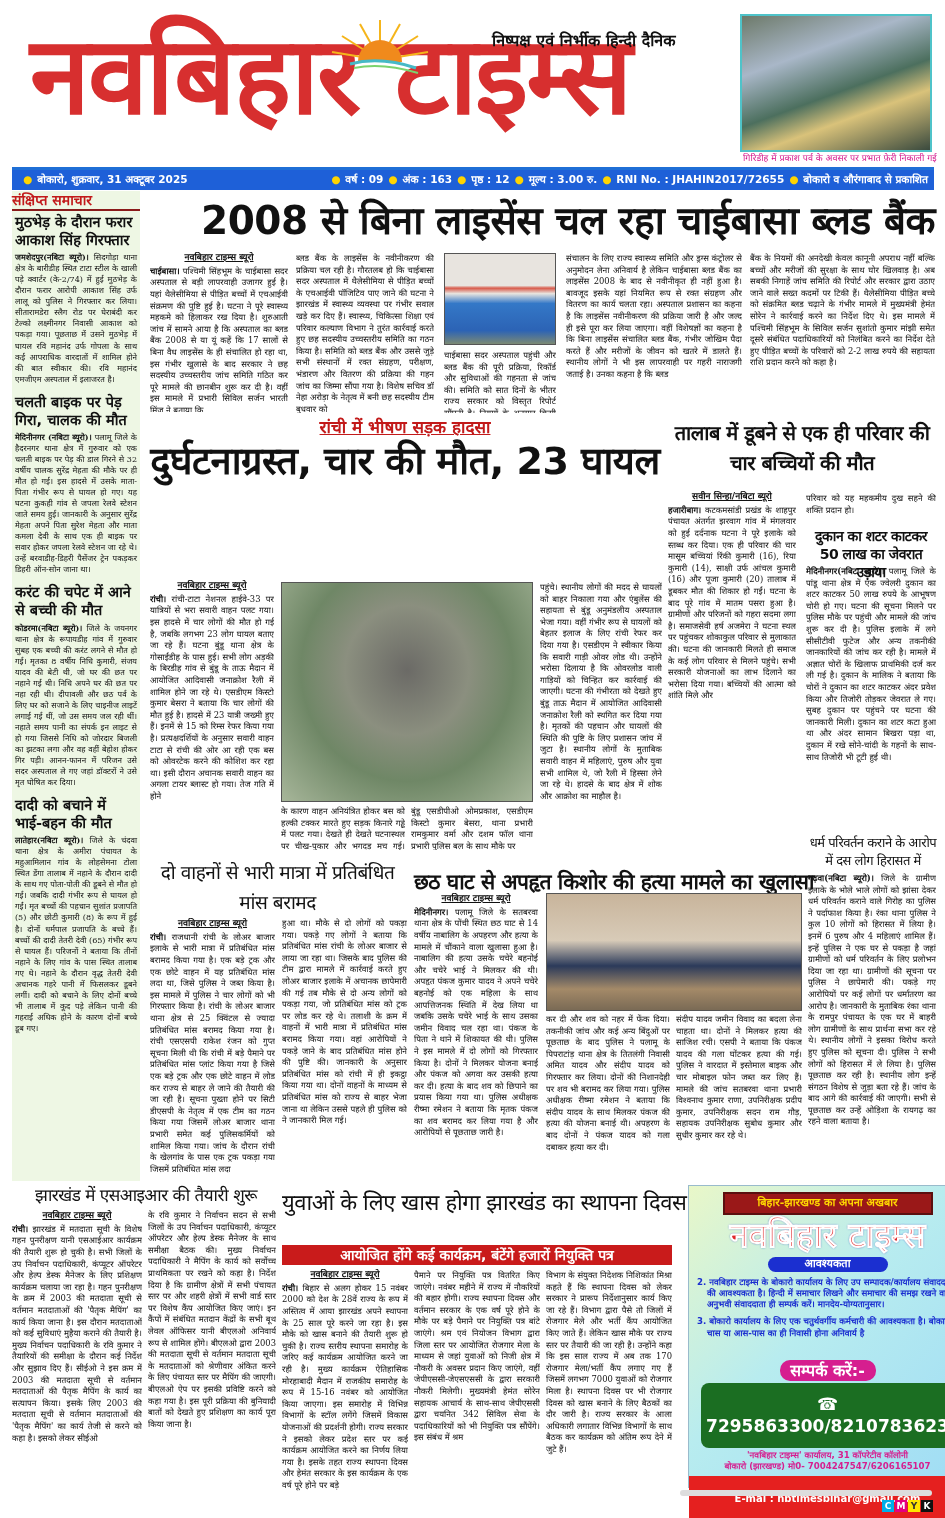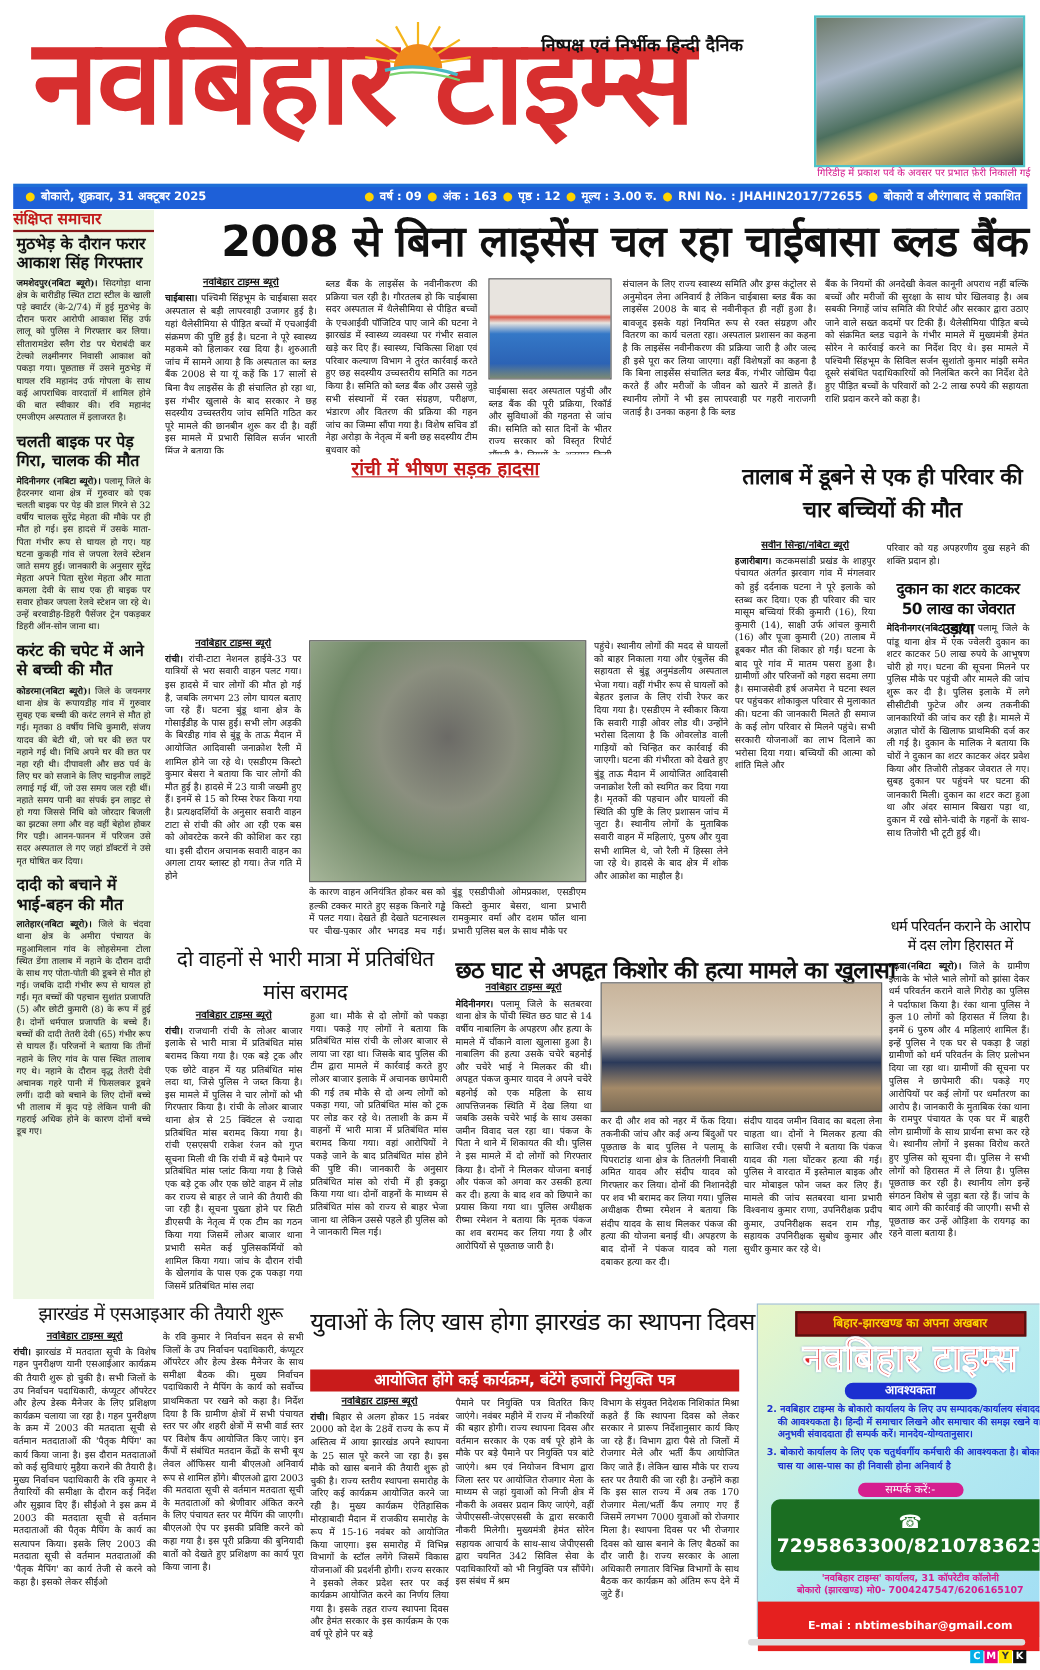--- a/index.html
+++ b/index.html
@@ -23,21 +23,21 @@
 .byline{font-weight:bold;font-size:9px;text-decoration:underline;text-align:center;margin-bottom:2px}
 .col{text-align:justify;font-size:8.4px;line-height:1.38}
 .photo{background:linear-gradient(135deg,#7b8a8a 0%,#c9d1d4 35%,#4f6b5c 60%,#9aa89a 80%,#5b6a5b 100%);border:1px solid #555}
 .kicker{font-family:"DejaVu Sans",sans-serif;font-weight:bold;color:#c21a1a;text-decoration:underline;font-size:17px;text-align:center}
 .big-h{font-family:"DejaVu Sans",sans-serif;font-weight:bold;text-align:center;line-height:1.15;letter-spacing:-0.5px}
 .ad{left:688px;top:1185px;width:279px;height:303px;background:linear-gradient(135deg,#e9f7c8 0%,#b8ecef 45%,#9fdcf5 100%);border:1px solid #9bc}
 .ad-top{margin:6px auto 0;width:210px;background:#9a1818;color:#ffd800;font-weight:bold;font-size:11px;text-align:center;padding:2px 0;border:2px solid #5b0f0f;font-family:"DejaVu Sans",sans-serif}
 .ad-title{font-family:"DejaVu Sans",sans-serif;font-weight:bold;color:#e0262a;font-size:34px;text-align:center;line-height:1.2;-webkit-text-stroke:1px #fff;text-shadow:0 0 2px #1a4ab8}
 .ad-pill{margin:2px auto;width:120px;background:#1b2fd0;color:#fff;border-radius:10px;text-align:center;font-weight:bold;font-size:11px;font-family:"DejaVu Sans",sans-serif}
 .ad-item{font-family:"DejaVu Sans",sans-serif;color:#1b2fd0;font-weight:bold;font-size:8.6px;padding:3px 8px 3px 18px;text-indent:-10px;line-height:1.3}
-.ad-contact{margin:6px auto 2px;width:96px;background:#d61e8f;color:#fff;border-radius:10px;text-align:center;font-weight:normal;font-size:10px;font-family:"DejaVu Sans",sans-serif}
+.ad-contact{margin:18px auto 2px;width:96px;background:#d61e8f;color:#fff;border-radius:10px;text-align:center;font-weight:bold;font-size:16px;font-family:"DejaVu Sans",sans-serif}
 .ad-phone{margin:2px 12px;background:#1b6e22;color:#fff;font-weight:bold;font-size:17px;text-align:center;border-radius:8px;font-family:"DejaVu Sans",sans-serif;padding:10px 0}
 .ad-addr{color:#d61e8f;font-weight:bold;font-size:8.6px;text-align:center;line-height:1.35;font-family:"DejaVu Sans",sans-serif}
 .ad-mail{background:#e5201f;color:#fff;font-weight:bold;font-size:10px;text-align:center;padding:16px 0;margin-top:3px;font-family:"DejaVu Sans",sans-serif}
 .redbar{background:#c91b1b;color:#fff;font-family:"DejaVu Sans",sans-serif;font-weight:bold;font-size:14px;text-align:center;line-height:20px}
 .cmyk{display:flex;gap:1px}
 .cmyk span{width:12px;height:12px;font-size:9px;color:#fff;text-align:center;line-height:12px;font-family:"DejaVu Sans",sans-serif;font-weight:bold}
 </style>
 </head>
 <body>
 
@@ -106,36 +106,37 @@
 </div>
 <div class="abs col" style="left:296px;top:253px;width:138px;height:160px;overflow:hidden">ब्लड बैंक के लाइसेंस के नवीनीकरण की प्रक्रिया चल रही है। गौरतलब हो कि चाईबासा सदर अस्पताल में थैलेसीमिया से पीड़ित बच्चों के एचआईवी पॉजिटिव पाए जाने की घटना ने झारखंड में स्वास्थ्य व्यवस्था पर गंभीर सवाल खड़े कर दिए हैं। स्वास्थ्य, चिकित्सा शिक्षा एवं परिवार कल्याण विभाग ने तुरंत कार्रवाई करते हुए छह सदस्यीय उच्चस्तरीय समिति का गठन किया है। समिति को ब्लड बैंक और उससे जुड़े सभी संस्थानों में रक्त संग्रहण, परीक्षण, भंडारण और वितरण की प्रक्रिया की गहन जांच का जिम्मा सौंपा गया है। विशेष सचिव डॉ नेहा अरोड़ा के नेतृत्व में बनी छह सदस्यीय टीम बुधवार को</div>
 <div class="abs photo" style="left:444px;top:253px;width:112px;height:92px;background:linear-gradient(180deg,#e8e4df 0%,#e8e4df 35%,#d85a4a 38%,#e8e4df 44%,#3478c7 55%,#2c63b5 85%,#7c8a74 100%)"></div>
 <div class="abs col" style="left:444px;top:350px;width:112px;height:63px;overflow:hidden">चाईबासा सदर अस्पताल पहुंची और ब्लड बैंक की पूरी प्रक्रिया, रिकॉर्ड और सुविधाओं की गहनता से जांच की। समिति को सात दिनों के भीतर राज्य सरकार को विस्तृत रिपोर्ट सौंपनी है। नियमों के अनुसार किसी भी ब्लड बैंक को</div>
 <div class="abs photo" style="left:540px;top:253px;width:0px;height:0px;border:none"></div>
 <div class="abs col" style="left:566px;top:253px;width:176px;height:160px;overflow:hidden">संचालन के लिए राज्य स्वास्थ्य समिति और ड्रग्स कंट्रोलर से अनुमोदन लेना अनिवार्य है लेकिन चाईबासा ब्लड बैंक का लाइसेंस 2008 के बाद से नवीनीकृत ही नहीं हुआ है। बावजूद इसके यहां नियमित रूप से रक्त संग्रहण और वितरण का कार्य चलता रहा। अस्पताल प्रशासन का कहना है कि लाइसेंस नवीनीकरण की प्रक्रिया जारी है और जल्द ही इसे पूरा कर लिया जाएगा। वहीं विशेषज्ञों का कहना है कि बिना लाइसेंस संचालित ब्लड बैंक, गंभीर जोखिम पैदा करते हैं और मरीजों के जीवन को खतरे में डालते हैं। स्थानीय लोगों ने भी इस लापरवाही पर गहरी नाराजगी जताई है। उनका कहना है कि ब्लड</div>
 <div class="abs col" style="left:750px;top:253px;width:185px;height:160px;overflow:hidden">बैंक के नियमों की अनदेखी केवल कानूनी अपराध नहीं बल्कि बच्चों और मरीजों की सुरक्षा के साथ घोर खिलवाड़ है। अब सबकी निगाहें जांच समिति की रिपोर्ट और सरकार द्वारा उठाए जाने वाले सख्त कदमों पर टिकी हैं। थैलेसीमिया पीड़ित बच्चे को संक्रमित ब्लड चढ़ाने के गंभीर मामले में मुख्यमंत्री हेमंत सोरेन ने कार्रवाई करने का निर्देश दिए थे। इस मामले में पश्चिमी सिंहभूम के सिविल सर्जन सुशांतो कुमार मांझी समेत दूसरे संबंधित पदाधिकारियों को निलंबित करने का निर्देश देते हुए पीड़ित बच्चों के परिवारों को 2-2 लाख रुपये की सहायता राशि प्रदान करने को कहा है।</div>
 
 <div class="abs kicker" style="left:150px;top:416px;width:510px">रांची में भीषण सड़क हादसा</div>
 <div class="abs big-h" style="left:150px;top:436px;width:510px;font-size:38px;line-height:50px">
+  <div>दुर्घटनाग्रस्त, चार की मौत, 23 घायल</div>
 </div>
 <div class="abs" style="left:150px;top:580px;width:124px;height:268px;overflow:hidden">
   <div class="byline">नवबिहार टाइम्स ब्यूरो</div>
   <div class="col"><span class="dline">रांची।</span> <span>रांची-टाटा नेशनल हाईवे-33 पर यात्रियों से भरा सवारी वाहन पलट गया। इस हादसे में चार लोगों की मौत हो गई है, जबकि लगभग 23 लोग घायल बताए जा रहे हैं। घटना बुंडू थाना क्षेत्र के गोसाईंडीह के पास हुई। सभी लोग अड़की के बिरडीह गांव से बुंडू के ताऊ मैदान में आयोजित आदिवासी जनाक्रोश रैली में शामिल होने जा रहे थे। एसडीएम किस्टो कुमार बेसरा ने बताया कि चार लोगों की मौत हुई है। हादसे में 23 यात्री जख्मी हुए हैं। इनमें से 15 को रिम्स रेफर किया गया है। प्रत्यक्षदर्शियों के अनुसार सवारी वाहन टाटा से रांची की ओर आ रही एक बस को ओवरटेक करने की कोशिश कर रहा था। इसी दौरान अचानक सवारी वाहन का अगला टायर ब्लास्ट हो गया। तेज गति में होने</span></div>
 </div>
 <div class="abs photo" style="left:281px;top:582px;width:252px;height:220px;background:radial-gradient(ellipse at 50% 40%,#6b6a66 0%,#8b8f7f 35%,#6f8766 60%,#a7b69a 100%)"></div>
 <div class="abs col" style="left:281px;top:806px;width:124px;height:44px;overflow:hidden">के कारण वाहन अनियंत्रित होकर बस को हल्की टक्कर मारते हुए सड़क किनारे गड्ढे में पलट गया। देखते ही देखते घटनास्थल पर चीख-पुकार और भगदड़ मच गई। सूचना मिलने के बाद</div>
 <div class="abs col" style="left:411px;top:806px;width:122px;height:44px;overflow:hidden">बुंडू एसडीपीओ ओमप्रकाश, एसडीएम किस्टो कुमार बेसरा, थाना प्रभारी रामकुमार वर्मा और दशम फॉल थाना प्रभारी पुलिस बल के साथ मौके पर</div>
 <div class="abs col" style="left:540px;top:582px;width:122px;height:268px;overflow:hidden">पहुंचे। स्थानीय लोगों की मदद से घायलों को बाहर निकाला गया और एंबुलेंस की सहायता से बुंडू अनुमंडलीय अस्पताल भेजा गया। वहीं गंभीर रूप से घायलों को बेहतर इलाज के लिए रांची रेफर कर दिया गया है। एसडीएम ने स्वीकार किया कि सवारी गाड़ी ओवर लोड थी। उन्होंने भरोसा दिलाया है कि ओवरलोड वाली गाड़ियों को चिन्हित कर कार्रवाई की जाएगी। घटना की गंभीरता को देखते हुए बुंडू ताऊ मैदान में आयोजित आदिवासी जनाक्रोश रैली को स्थगित कर दिया गया है। मृतकों की पहचान और घायलों की स्थिति की पुष्टि के लिए प्रशासन जांच में जुटा है। स्थानीय लोगों के मुताबिक सवारी वाहन में महिलाएं, पुरुष और युवा सभी शामिल थे, जो रैली में हिस्सा लेने जा रहे थे। हादसे के बाद क्षेत्र में शोक और आक्रोश का माहौल है।</div>
 
 <div class="abs big-h" style="left:668px;top:418px;width:268px;font-size:20px;line-height:30px">तालाब में डूबने से एक ही परिवार की चार बच्चियों की मौत</div>
 <div class="abs" style="left:668px;top:491px;width:128px;height:330px;overflow:hidden">
   <div class="byline">सवीन सिन्हा/नबिटा ब्यूरो</div>
   <div class="col"><span class="dline">हजारीबाग।</span> <span>कटकमसांडी प्रखंड के शाहपुर पंचायत अंतर्गत झरवाग गांव में मंगलवार को हुई दर्दनाक घटना ने पूरे इलाके को स्तब्ध कर दिया। एक ही परिवार की चार मासूम बच्चियां रिंकी कुमारी (16), रिया कुमारी (14), साक्षी उर्फ आंचल कुमारी (16) और पूजा कुमारी (20) तालाब में डूबकर मौत की शिकार हो गईं। घटना के बाद पूरे गांव में मातम पसरा हुआ है। ग्रामीणों और परिजनों को गहरा सदमा लगा है। समाजसेवी हर्ष अजमेरा ने घटना स्थल पर पहुंचकर शोकाकुल परिवार से मुलाकात की। घटना की जानकारी मिलते ही समाज के कई लोग परिवार से मिलने पहुंचे। सभी सरकारी योजनाओं का लाभ दिलाने का भरोसा दिया गया। बच्चियों की आत्मा को शांति मिले और</span></div>
 </div>
-<div class="abs col" style="left:806px;top:493px;width:130px;height:30px;overflow:hidden">परिवार को यह अपहरणीय दुख सहने की शक्ति प्रदान हो।</div>
+<div class="abs col" style="left:806px;top:493px;width:130px;height:30px;overflow:hidden">परिवार को यह महकमीय दुख सहने की शक्ति प्रदान हो।</div>
 
 <div class="abs big-h" style="left:806px;top:527px;width:130px;font-size:14px;line-height:18px;font-weight:bold;font-family:'DejaVu Sans',sans-serif">दुकान का शटर काटकर 50 लाख का जेवरात उड़ाया</div>
 <div class="abs col" style="left:806px;top:566px;width:130px;height:258px;overflow:hidden"><span class="dline">मेदिनीनगर(नबिटा ब्यूरो)।</span> <span>पलामू जिले के पांडू थाना क्षेत्र में एक ज्वेलरी दुकान का शटर काटकर 50 लाख रुपये के आभूषण चोरी हो गए। घटना की सूचना मिलने पर पुलिस मौके पर पहुंची और मामले की जांच शुरू कर दी है। पुलिस इलाके में लगे सीसीटीवी फुटेज और अन्य तकनीकी जानकारियों की जांच कर रही है। मामले में अज्ञात चोरों के खिलाफ प्राथमिकी दर्ज कर ली गई है। दुकान के मालिक ने बताया कि चोरों ने दुकान का शटर काटकर अंदर प्रवेश किया और तिजोरी तोड़कर जेवरात ले गए। सुबह दुकान पर पहुंचने पर घटना की जानकारी मिली। दुकान का शटर कटा हुआ था और अंदर सामान बिखरा पड़ा था, दुकान में रखे सोने-चांदी के गहनों के साथ-साथ तिजोरी भी टूटी हुई थी।</span></div>
 
 <div class="abs big-h" style="left:150px;top:857px;width:255px;font-size:19px;line-height:30px;font-weight:normal">दो वाहनों से भारी मात्रा में प्रतिबंधित मांस बरामद</div>
 <div class="abs" style="left:150px;top:918px;width:125px;height:262px;overflow:hidden">
   <div class="byline">नवबिहार टाइम्स ब्यूरो</div>
   <div class="col"><span class="dline">रांची।</span> <span>राजधानी रांची के लोअर बाजार इलाके से भारी मात्रा में प्रतिबंधित मांस बरामद किया गया है। एक बड़े ट्रक और एक छोटे वाहन में यह प्रतिबंधित मांस लदा था, जिसे पुलिस ने जब्त किया है। इस मामले में पुलिस ने चार लोगों को भी गिरफ्तार किया है। रांची के लोअर बाजार थाना क्षेत्र से 25 क्विंटल से ज्यादा प्रतिबंधित मांस बरामद किया गया है। रांची एसएसपी राकेश रंजन को गुप्त सूचना मिली थी कि रांची में बड़े पैमाने पर प्रतिबंधित मांस प्लांट किया गया है जिसे एक बड़े ट्रक और एक छोटे वाहन में लोड कर राज्य से बाहर ले जाने की तैयारी की जा रही है। सूचना पुख्ता होने पर सिटी डीएसपी के नेतृत्व में एक टीम का गठन किया गया जिसमें लोअर बाजार थाना प्रभारी समेत कई पुलिसकर्मियों को शामिल किया गया। जांच के दौरान रांची के खेलगांव के पास एक ट्रक पकड़ा गया जिसमें प्रतिबंधित मांस लदा</span></div>
 </div>
 <div class="abs col" style="left:282px;top:918px;width:125px;height:262px;overflow:hidden">हुआ था। मौके से दो लोगों को पकड़ा गया। पकड़े गए लोगों ने बताया कि प्रतिबंधित मांस रांची के लोअर बाजार से लाया जा रहा था। जिसके बाद पुलिस की टीम द्वारा मामले में कार्रवाई करते हुए लोअर बाजार इलाके में अचानक छापेमारी की गई तब मौके से दो अन्य लोगों को पकड़ा गया, जो प्रतिबंधित मांस को ट्रक पर लोड कर रहे थे। तलाशी के क्रम में वाहनों में भारी मात्रा में प्रतिबंधित मांस बरामद किया गया। वहां आरोपियों ने पकड़े जाने के बाद प्रतिबंधित मांस होने की पुष्टि की। जानकारी के अनुसार प्रतिबंधित मांस को रांची में ही इकट्ठा किया गया था। दोनों वाहनों के माध्यम से प्रतिबंधित मांस को राज्य से बाहर भेजा जाना था लेकिन उससे पहले ही पुलिस को ने जानकारी मिल गई।</div>

